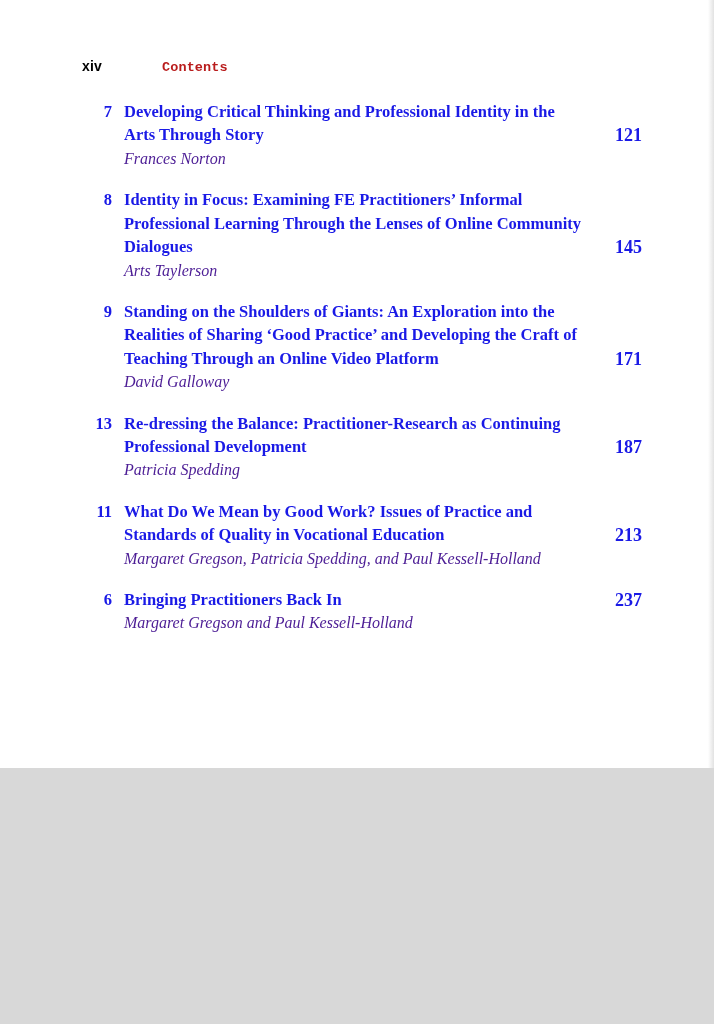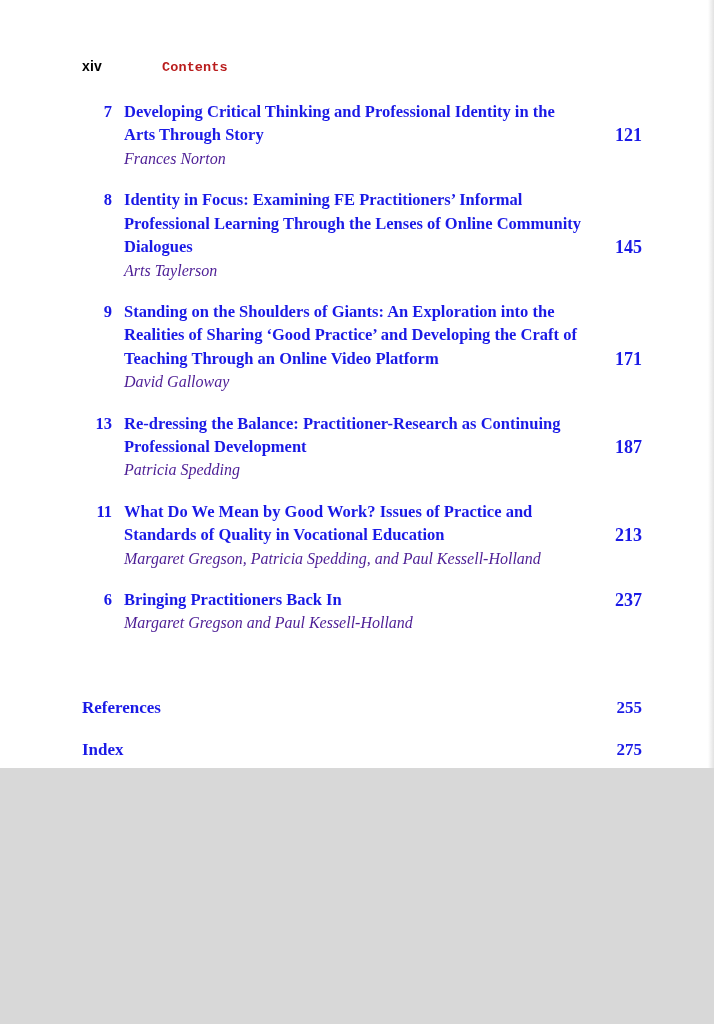--- a/index.html
+++ b/index.html
@@ -230,27 +230,17 @@
           <div class="title-col">
             <div class="title">Bringing Practitioners Back In</div>
             <div class="author">Margaret Gregson and Paul Kessell-Holland</div>
           </div>
           <div class="pagenum">237</div>
         </div>
       </div>
 
     </div>
 
-    <div class="backmatter">
-      <div class="back-entry">
-        <span class="back-label">References</span>
-        <span class="back-page">255</span>
-      </div>
-      <div class="back-entry">
-        <span class="back-label">Index</span>
-        <span class="back-page">275</span>
-      </div>
-    </div>
 
     <div class="page-edge"></div>
     <div class="page-bottom-edge"></div>
   </div>
 </div>
 
 </body></html>

